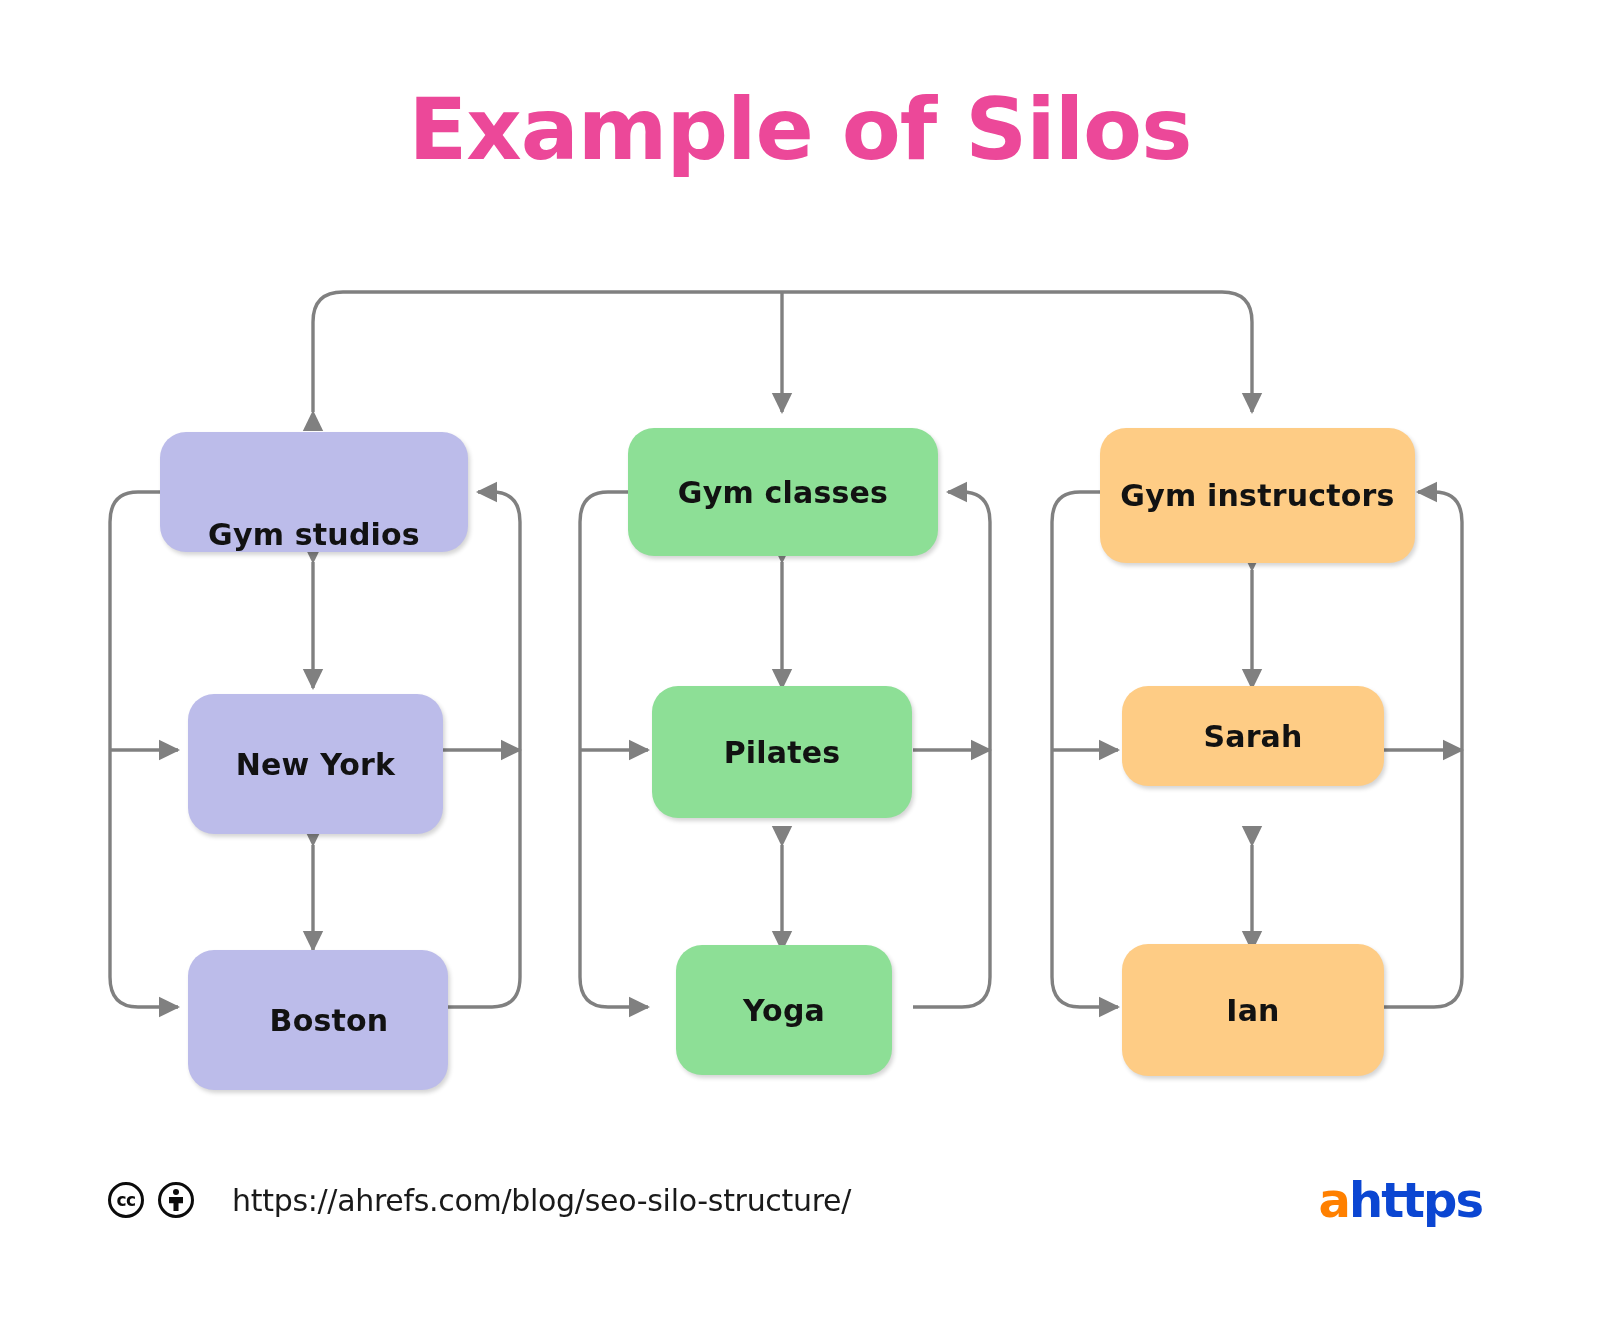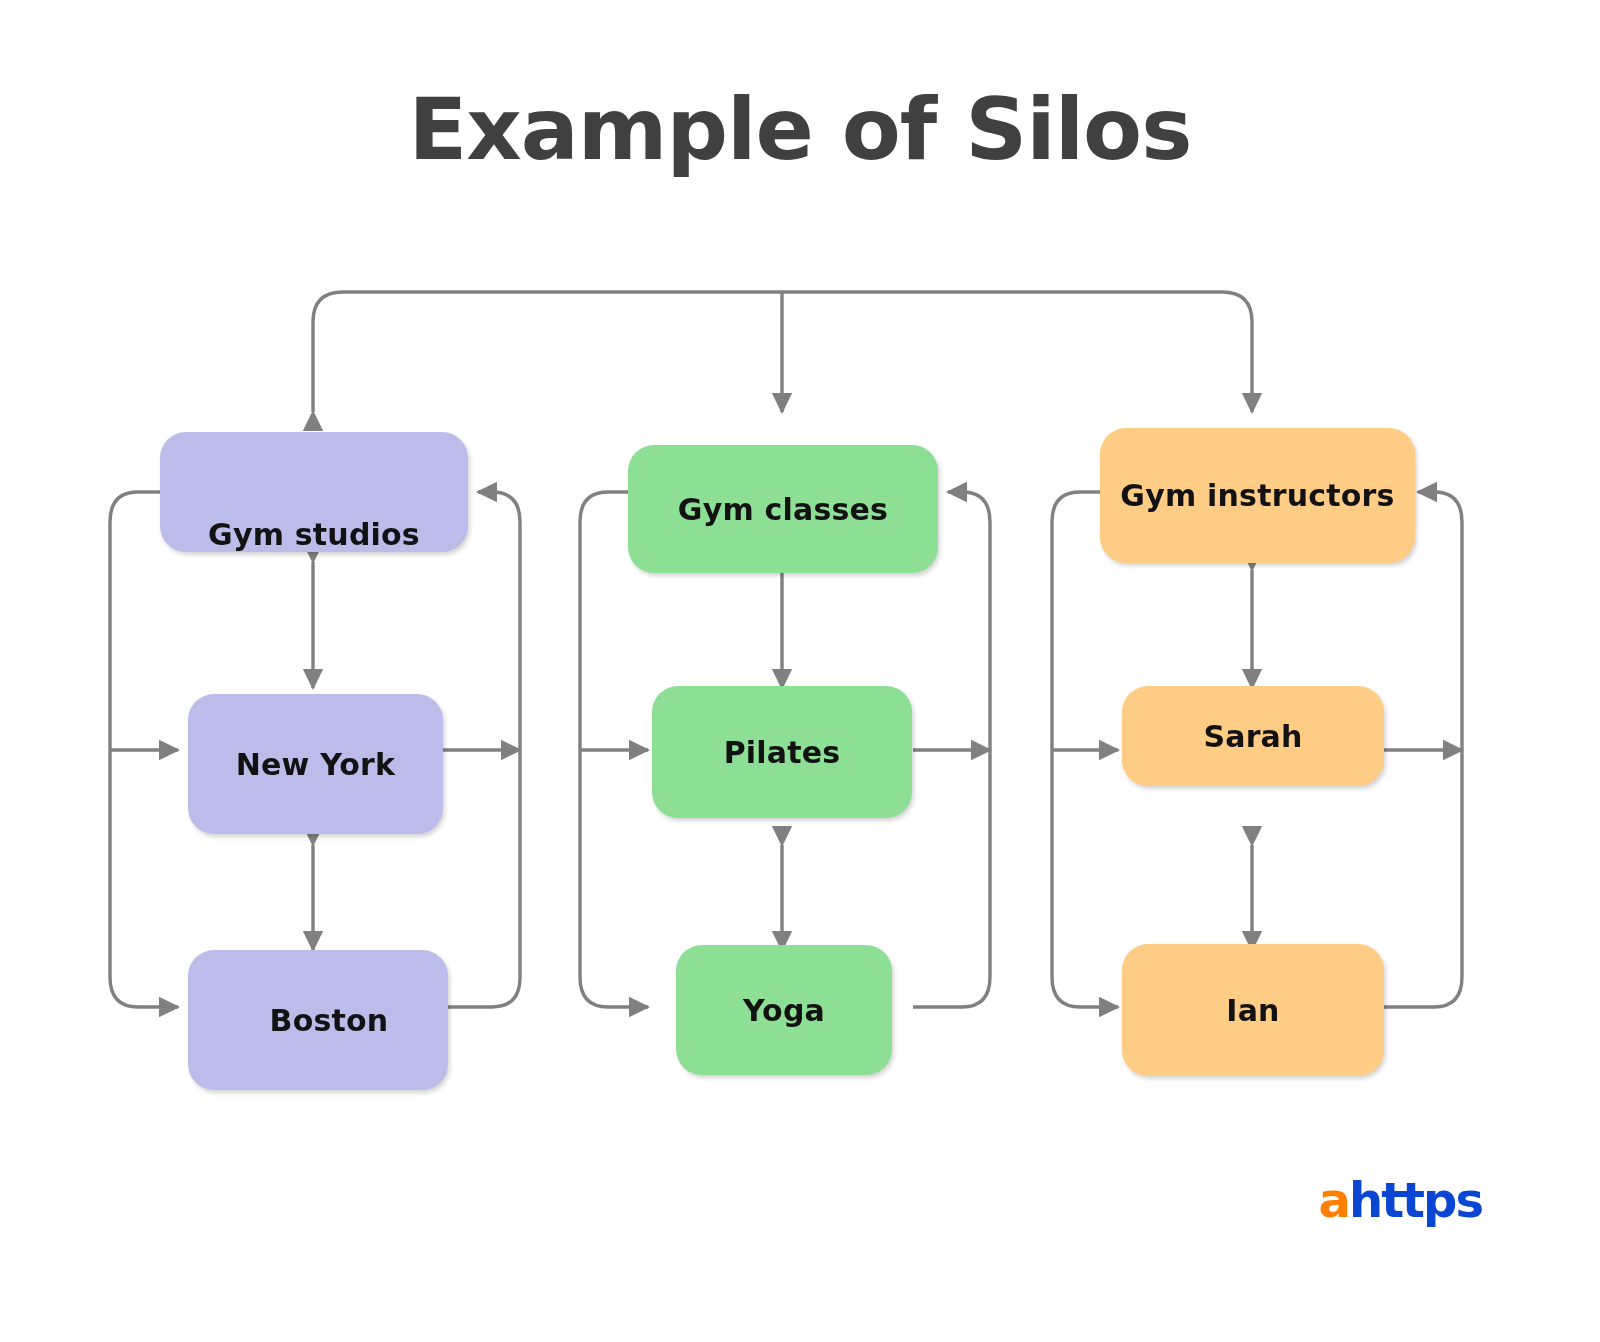--- a/index.html
+++ b/index.html
@@ -22,21 +22,21 @@
   #title {
     position: absolute;
     left: 0;
     top: 86px;
     width: 1600px;
     text-align: center;
     font-family: "DejaVu Sans", "Liberation Sans", sans-serif;
     font-size: 86px;
     font-weight: 700;
     letter-spacing: -1px;
-    color: #404040;
+    color: #ec4899;
     line-height: 1;
   }
 
   
   #wires {
     position: absolute;
     left: 0;
     top: 0;
     width: 1600px;
     height: 1342px;
@@ -202,21 +202,21 @@
   </div>
 
   <div class="node purple" style="left:188px; top:694px; width:255px; height:140px;">
     <span>New York</span>
   </div>
 
   <div class="node purple" style="left:188px; top:950px; width:260px; height:140px;padding-left:22px;">
     <span>Boston</span>
   </div>
 
-  <div class="node green" style="left:628px; top:428px; width:310px; height:128px;margin-top:17px;">
+  <div class="node green" style="left:628px; top:428px; width:310px; height:128px;">
     <span>Gym classes</span>
   </div>
 
   <div class="node green" style="left:652px; top:686px; width:260px; height:132px;">
     <span>Pilates</span>
   </div>
 
   <div class="node green" style="left:676px; top:945px; width:216px; height:130px;">
     <span>Yoga</span>
   </div>
@@ -226,18 +226,32 @@
   </div>
 
   <div class="node orange" style="left:1122px; top:686px; width:262px; height:100px;">
     <span>Sarah</span>
   </div>
 
   <div class="node orange" style="left:1122px; top:944px; width:262px; height:132px;">
     <span>Ian</span>
   </div>
 
+  <div id="footer">
+    <div id="footer-left">
+      <div class="cc-badge">
+        <span class="cc-text">cc</span>
+      </div>
+      <div class="cc-badge">
+        <div class="by-person">
+          <div class="head"></div>
+          <div class="body"></div>
+        </div>
+      </div>
+      <div id="footer-url">https://ahrefs.com/blog/seo-silo-structure/</div>
+    </div>
+  </div>
 
   <div id="brand">
     <span class="mark-a">a</span><span class="mark-rest">https</span>
   </div>
 
 </div>
 
 </body></html>

